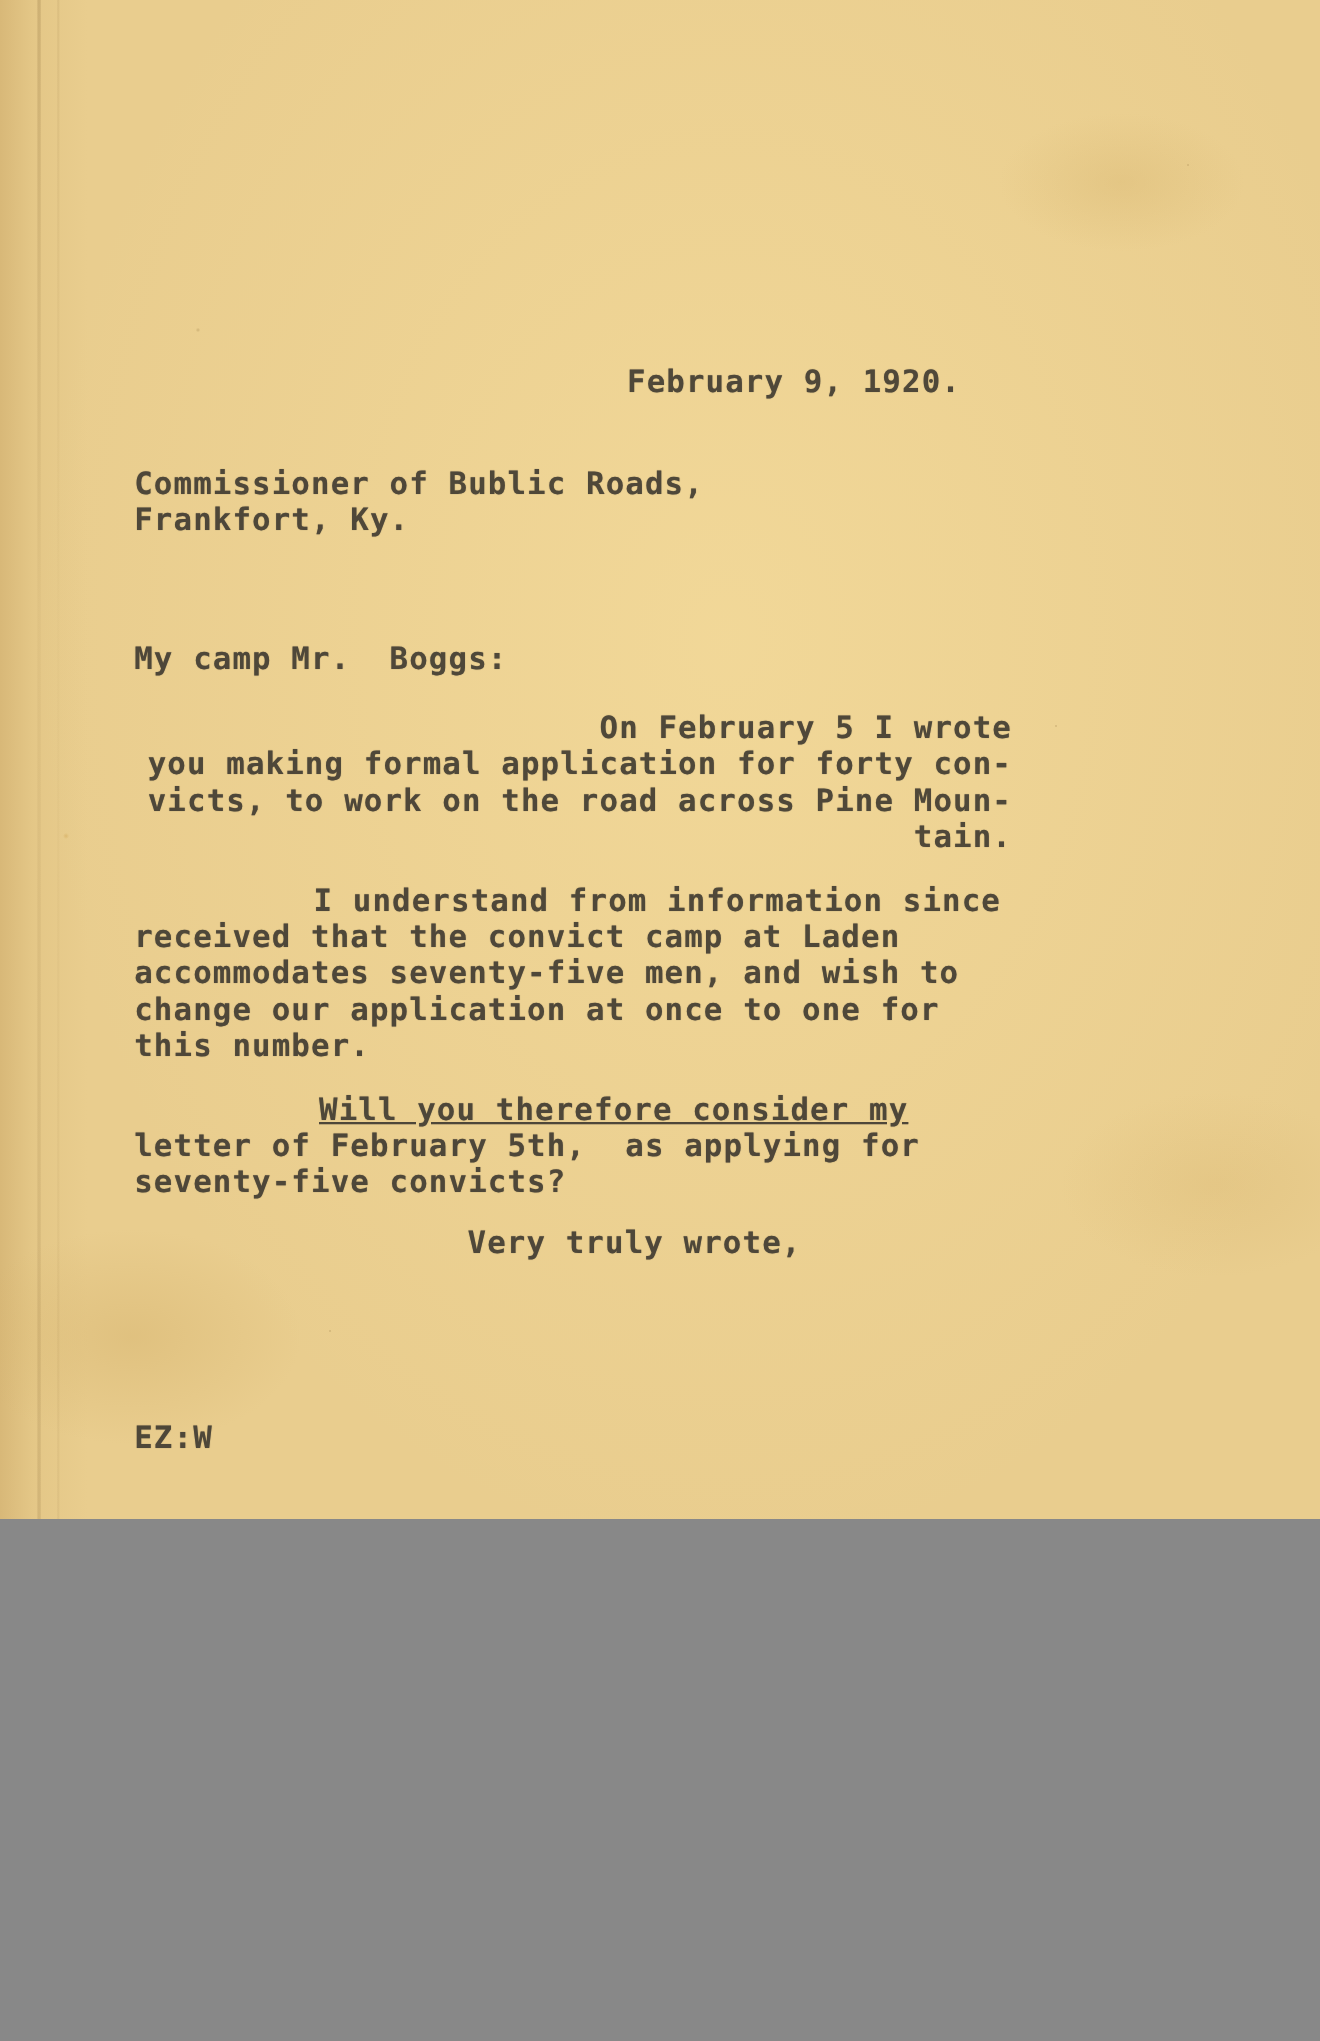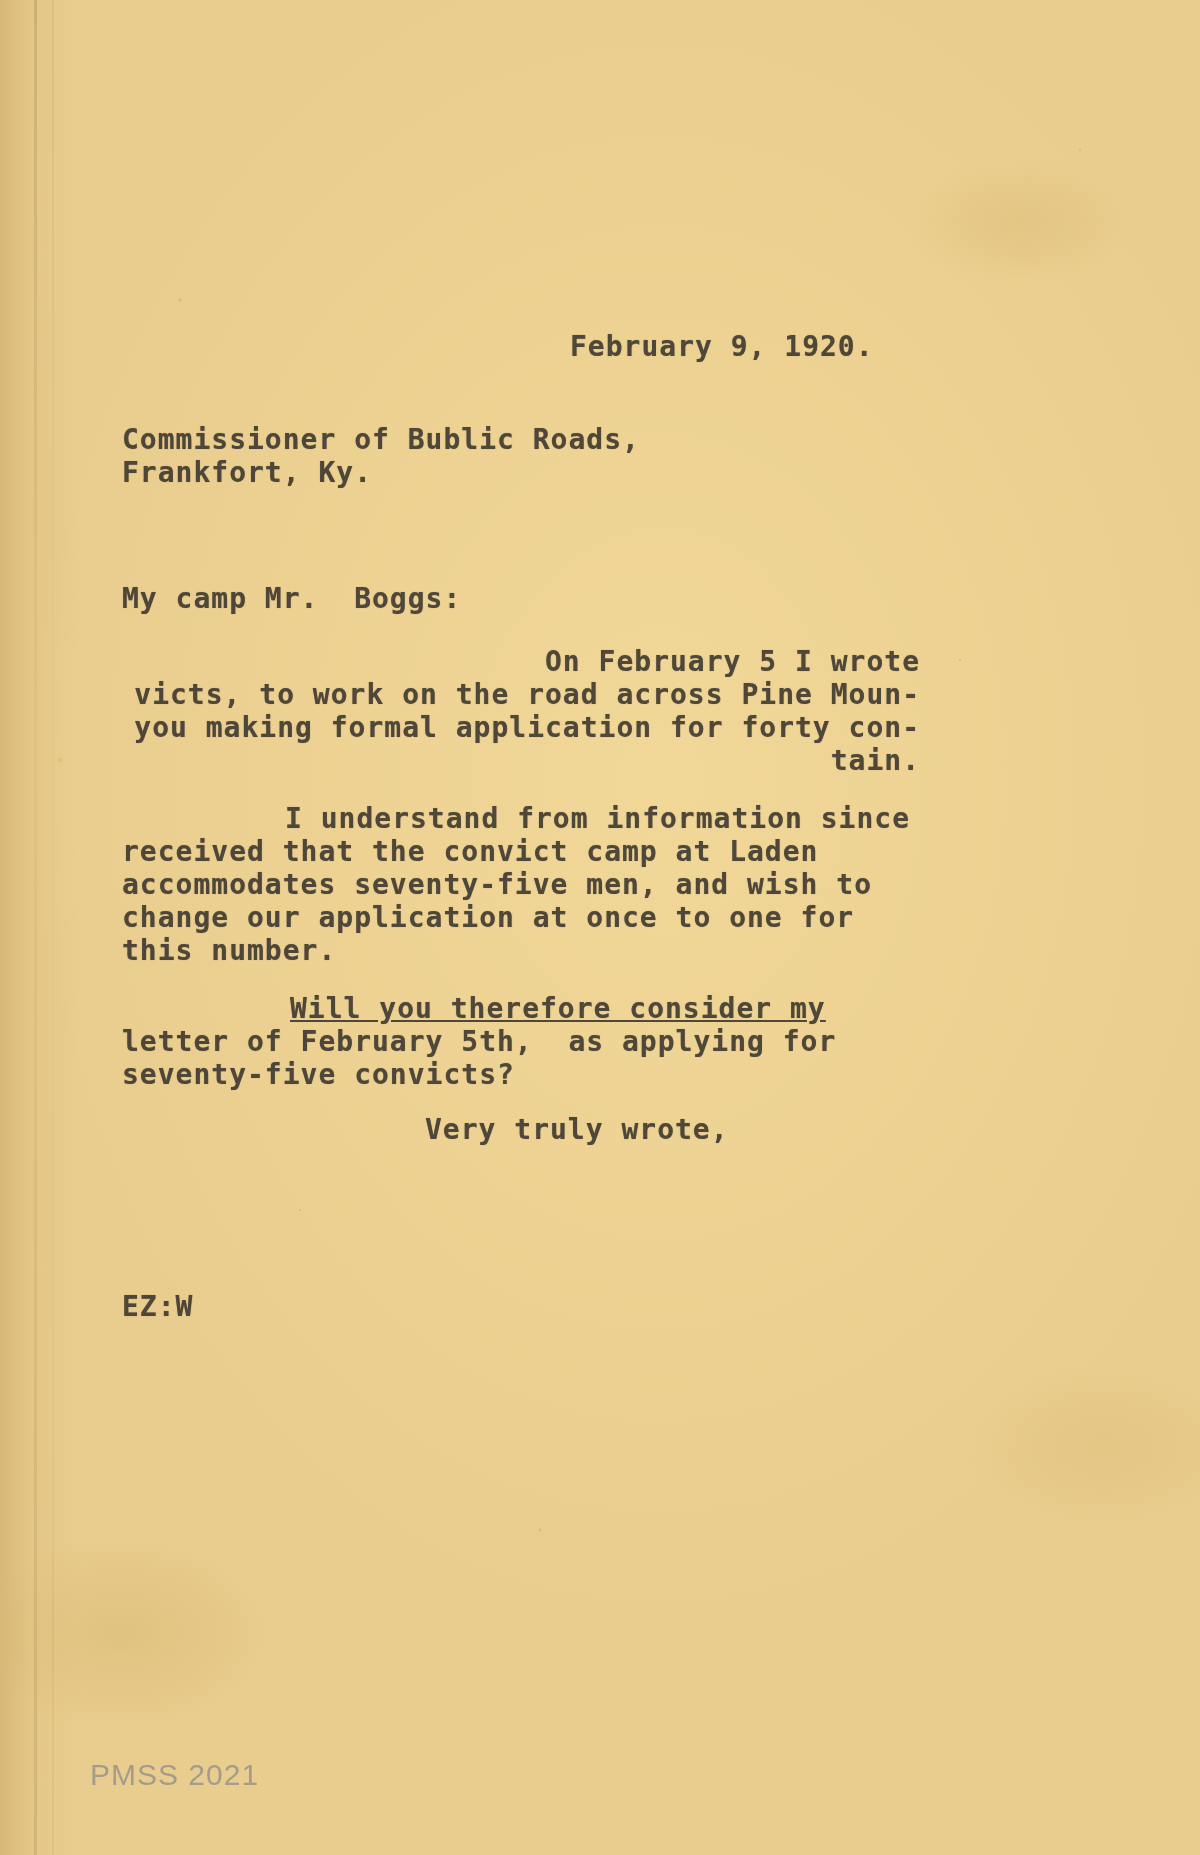--- a/index.html
+++ b/index.html
@@ -3,21 +3,21 @@
 <meta charset="utf-8">
 <style>
   html, body {
     margin: 0;
     padding: 0;
     background: #888;
   }
   .scan {
     position: relative;
     width: 1200px;
-    height: 1855px;
+    height: 1381px;
     overflow: hidden;
     background:
       radial-gradient(ellipse 900px 1200px at 55% 42%, rgba(248,224,160,0.55), rgba(248,224,160,0) 70%),
       linear-gradient(90deg, #d8b878 0px, #e4c787 30px, #e9cd8e 80px, #e9cd8e 100%),
       #e9cd8e;
     font-family: "DejaVu Sans Mono", "Liberation Mono", monospace;
   }
   
   .scan::before {
     content: "";
@@ -87,22 +87,22 @@
     <div class="line">Commissioner of Bublic Roads,</div>
     <div class="line">Frankfort, Ky.</div>
   </div>
 
   <div class="ink" style="left:122px; top:582px;">
     <div class="line">My camp Mr.  Boggs:</div>
   </div>
 
   <div class="ink" style="left:122px; top:645px;text-align:right;">
     <div class="line indent-deep">On February 5 I wrote</div>
+    <div class="line">you making formal application for forty con-</div>
     <div class="line">victs, to work on the road across Pine Moun-</div>
-    <div class="line">you making formal application for forty con-</div>
     <div class="line">tain.</div>
   </div>
 
   <div class="ink" style="left:122px; top:802px;">
     <div class="line indent-p2">I understand from information since</div>
     <div class="line">received that the convict camp at Laden</div>
     <div class="line">accommodates seventy-five men, and wish to</div>
     <div class="line">change our application at once to one for</div>
     <div class="line">this number.</div>
   </div>

